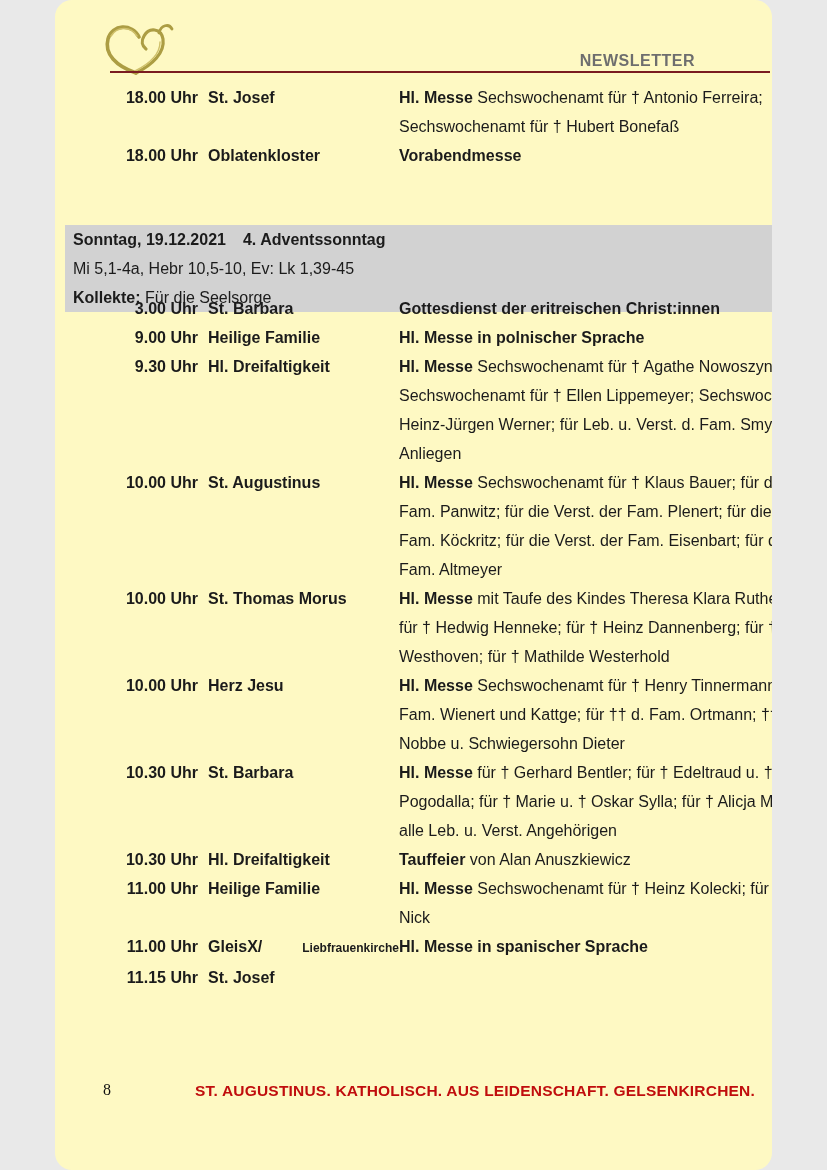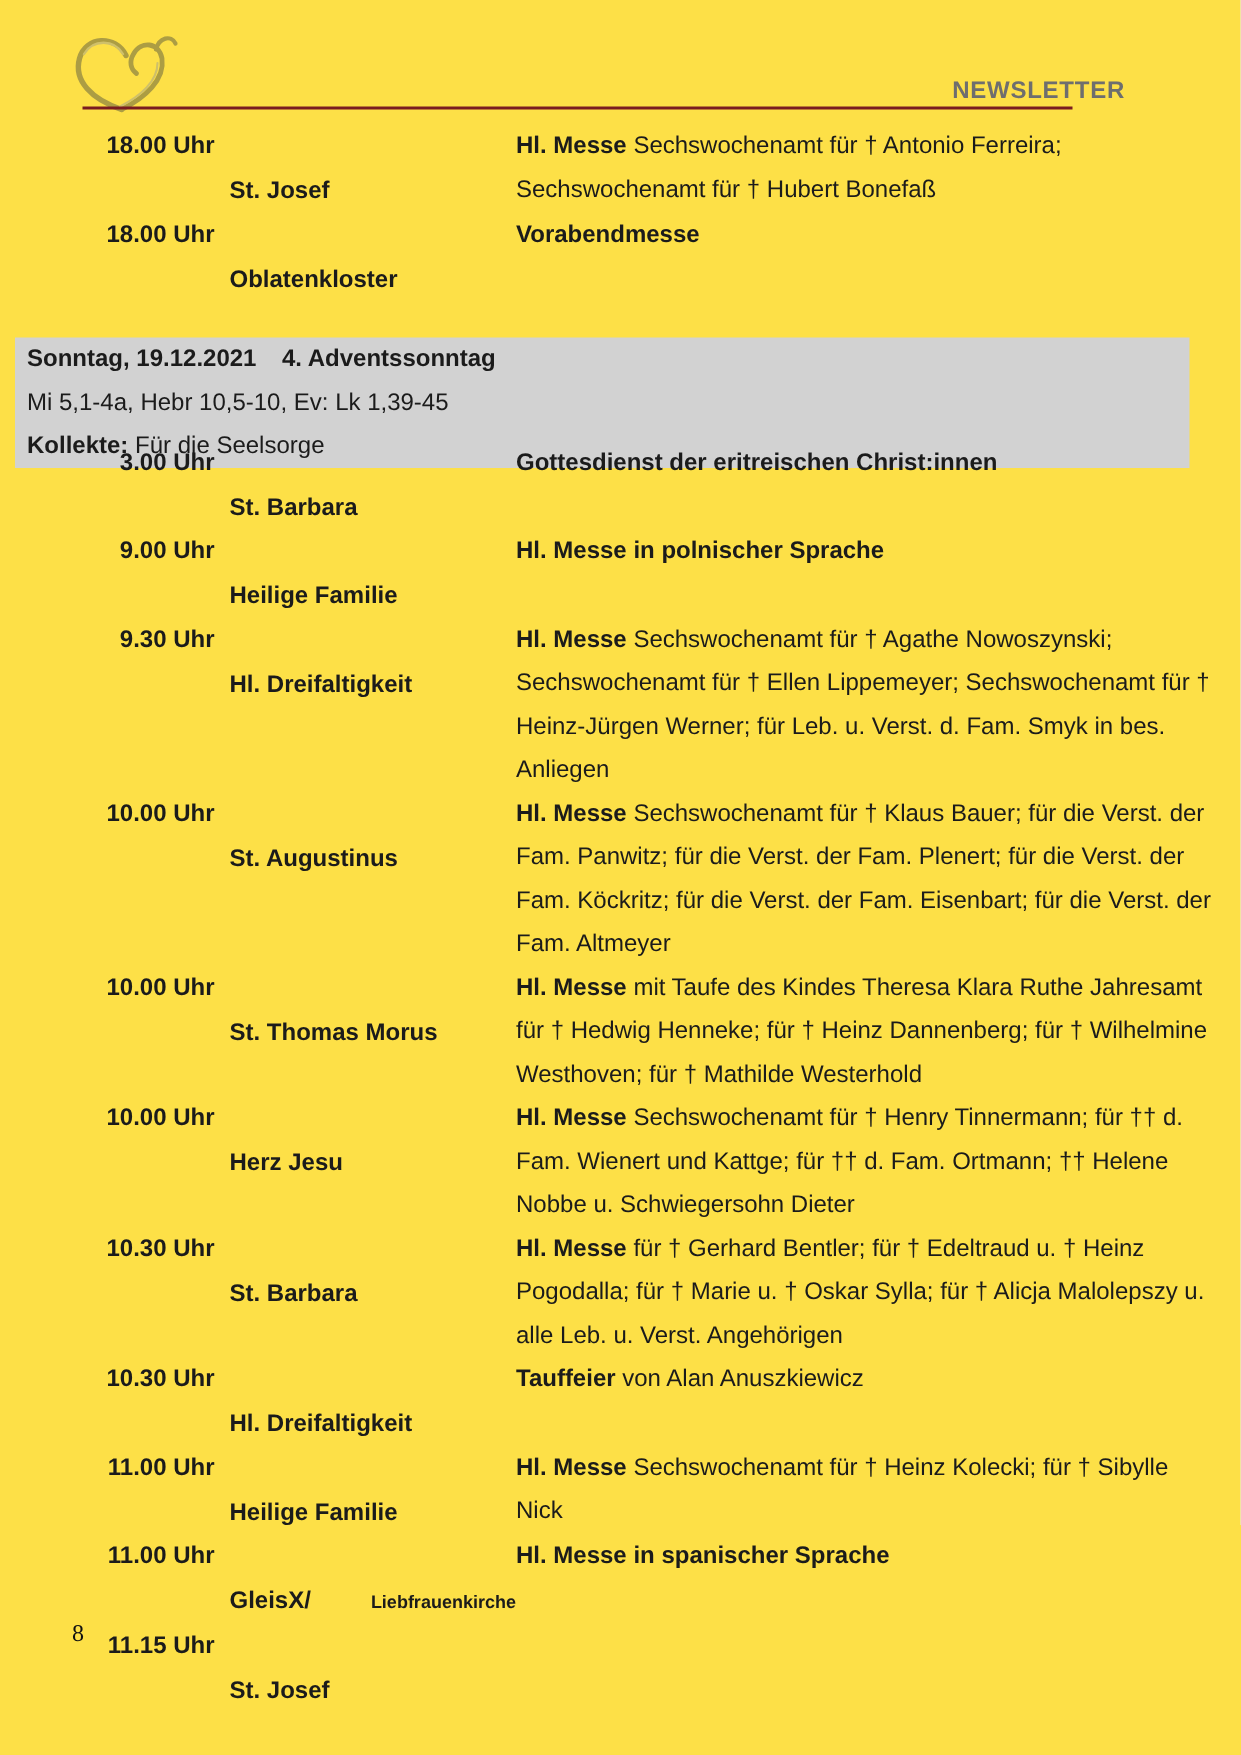--- a/index.html
+++ b/index.html
@@ -1,43 +1,44 @@
 <!DOCTYPE html>
 <html><head>
 <meta charset="utf-8">
 <style>
   html,body{margin:0;padding:0;background:#e9e9e9;}
   .page{
     position:relative;
-    width:827px;height:1170px;
+    width:717px;height:1170px;
     margin:0 auto;
-    background:#fde047;
+    background:#fef9c3;
     font-family:"Liberation Sans",sans-serif;
     font-size:16px;line-height:29px;
     color:#1b1b1b;
     overflow:hidden;
+    border-radius:17px;
   }
   
   .logo{position:absolute;left:44px;top:20px;width:84px;height:58px;}
   .brand{
     position:absolute;top:51px;right:77px;
     font-weight:700;font-size:16px;letter-spacing:.5px;
     color:#6e6e6e;line-height:20px;
   }
   .rule{
     position:absolute;left:55px;top:71px;width:660px;height:2px;
     background:#7a1c20;
   }
   
   .schedule{position:absolute;left:0;width:827px;}
   .vigil{top:83px;}
   .masses{top:294px;}
   .row{display:flex;align-items:flex-start;}
   .c-time{flex:none;width:143px;text-align:right;font-weight:700;white-space:nowrap;}
-  .c-loc{flex:none;width:167px;margin-left:10px;font-weight:700;margin-top:30px;}
+  .c-loc{flex:none;width:167px;margin-left:10px;font-weight:700;}
   .c-loc .t-loc-small{font-size:12px;font-weight:700;padding-left:40px;}
   .c-desc{flex:none;width:468px;margin-left:24px;}
   .c-desc b{font-weight:700;}
   
   .day-banner{
     position:absolute;left:10px;top:225px;width:783px;height:87px;
     background:#d2d2d2;
     padding:0;box-sizing:border-box;
   }
   .day-banner .bline{padding-left:8px;}
@@ -158,14 +159,15 @@
     <div class="c-desc"><b class="t-bold">Hl. Messe in spanischer Sprache</b></div>
   </div>
 
   <div class="row">
     <div class="c-time"><span class="t-time">11.15 Uhr</span></div>
     <div class="c-loc"><span class="t-loc">St. Josef</span></div>
   </div>
 </section>
 
   <span class="pagenum">8</span>
+  <div class="motto">ST. AUGUSTINUS. KATHOLISCH. AUS LEIDENSCHAFT. GELSENKIRCHEN.</div>
 
 </div>
 
 </body></html>

